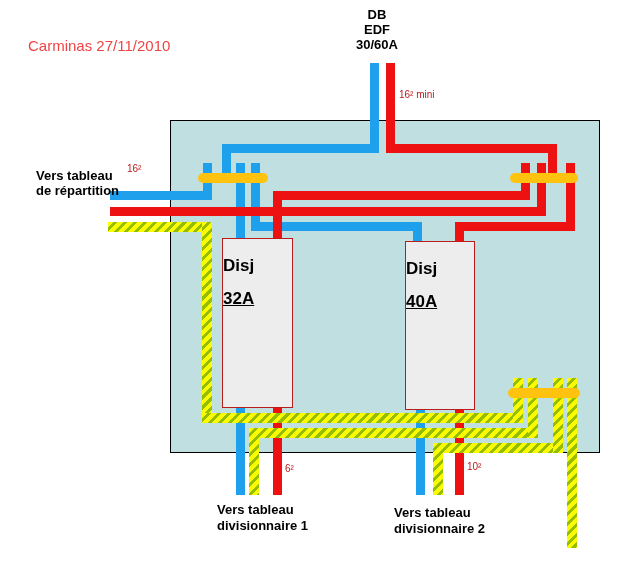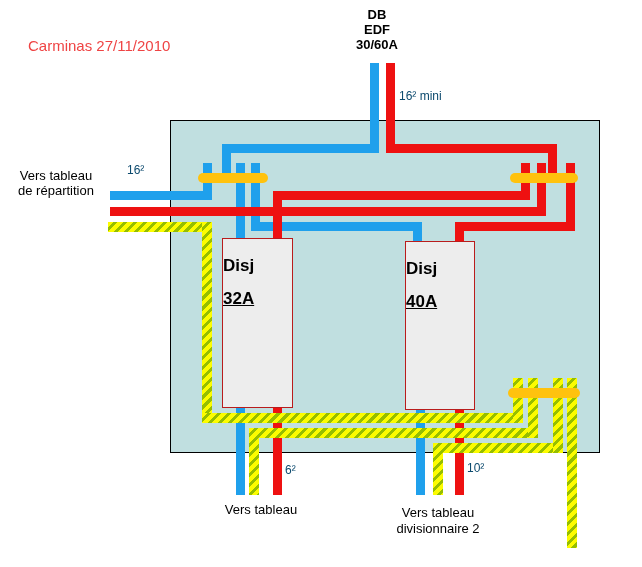--- a/index.html
+++ b/index.html
@@ -18,22 +18,22 @@
   .bus{position:absolute;height:10px;background:var(--busbar);border-radius:5px;}
   .breaker{
     position:absolute;background:var(--breaker-fill);border:1px solid #b91c1c;box-sizing:border-box;
     text-align:left;font-weight:bold;font-size:17px;line-height:15px;
   }
   .breaker .bk-name{margin-top:19px;}
   .breaker .bk-rating{margin-top:18px;text-decoration:underline;}
   .lbl{position:absolute;white-space:nowrap;}
   .title{left:28px;top:37px;font-size:15px;color:#ef4444;}
   .db-label{left:337px;top:7px;width:80px;text-align:center;font-weight:bold;font-size:13px;line-height:15px;white-space:normal;}
-  .gauge{font-size:12px;color:#0c4a6e;}
-  .dest{font-weight:normal;font-size:13px;text-align:center;white-space:normal;}
+  .gauge{font-size:10px;color:#b91c1c;}
+  .dest{font-weight:bold;font-size:13px;text-align:left;white-space:normal;margin-left:36px;}
   .main-dest{left:0;top:168px;width:112px;line-height:15px;}
   .div1-dest{left:181px;top:502px;width:160px;line-height:16px;}
   .div2-dest{left:358px;top:505px;width:160px;line-height:16px;}
 </style>
 </head>
 <body>
 
 <div class="stage">
 
   <div class="panel"></div>
@@ -103,19 +103,20 @@
   <div class="lbl dest main-dest">
     <div>Vers tableau</div>
     <div>de répartition</div>
   </div>
 
   <div class="lbl gauge" style="left:285px;top:463px;">6²</div>
   <div class="lbl gauge" style="left:467px;top:461px;">10²</div>
 
   <div class="lbl dest div1-dest">
     <div>Vers tableau</div>
+    <div>divisionnaire 1</div>
   </div>
   <div class="lbl dest div2-dest">
     <div>Vers tableau</div>
     <div>divisionnaire 2</div>
   </div>
 
 </div>
 
 </body></html>

